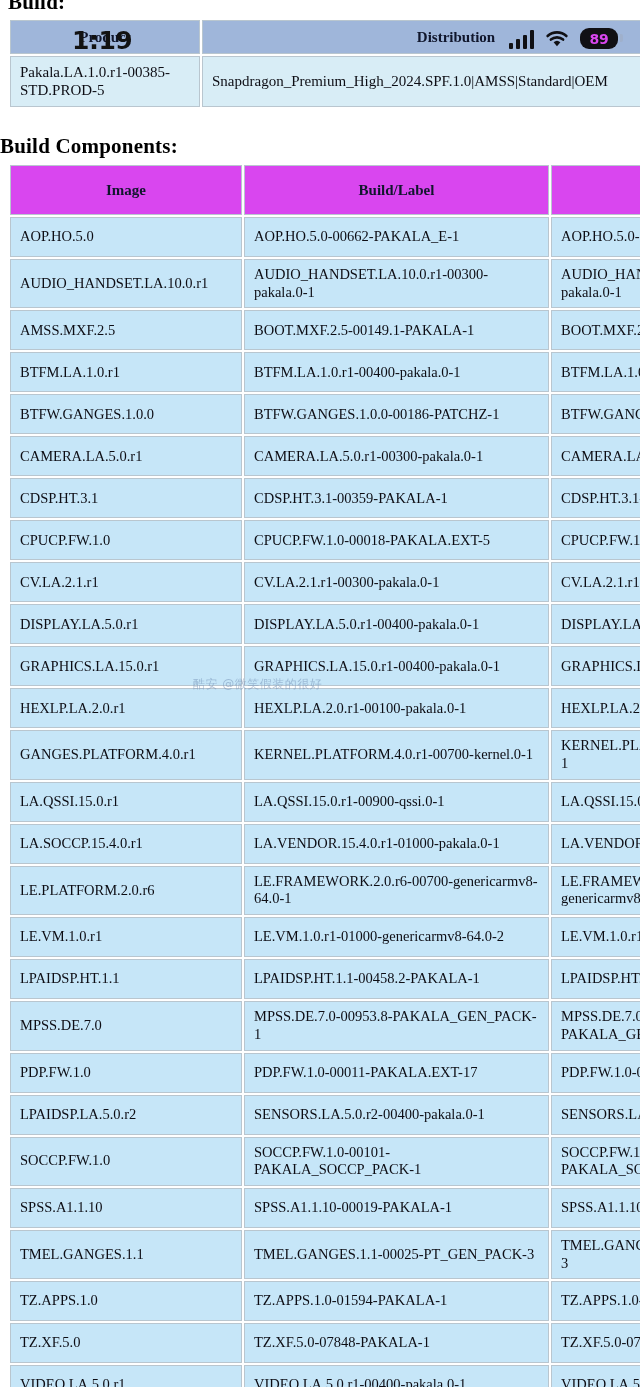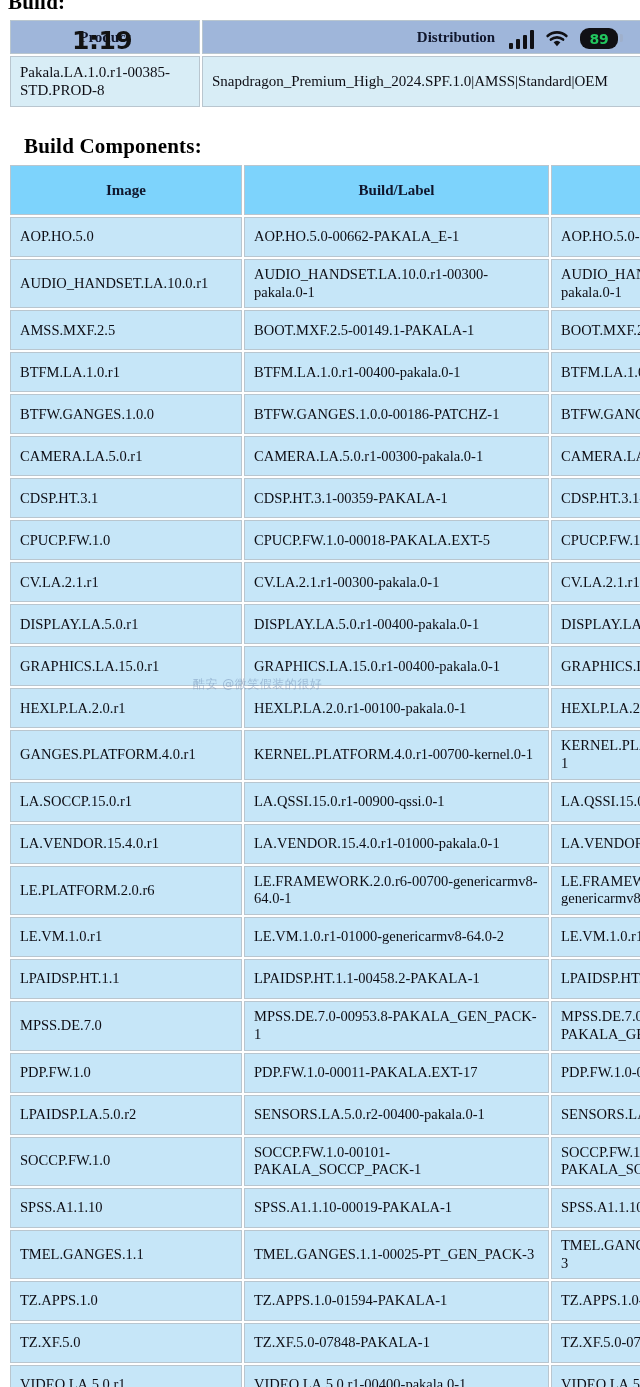--- a/index.html
+++ b/index.html
@@ -28,21 +28,21 @@
     letter-spacing: 0.2px;
   }
   #build-heading {
     position: absolute;
     left: 8px;
     top: -9px;
     line-height: 22px;
   }
   #components-heading {
     position: absolute;
-    left: 24px;
+    left: 0;
     top: 134px;
     line-height: 24px;
     text-align: right;
   }
 
   
   table.doc-table {
     border-collapse: separate;
     border-spacing: 2px;
     position: absolute;
@@ -53,21 +53,21 @@
   table.doc-table td {
     border: 1px solid #b9c6cf;
     padding: 6px 9px;
     vertical-align: middle;
     font-size: 14.5px;
     line-height: 1.22;
     color: #0d0d14;
     word-break: break-word;
   }
   table.doc-table th {
-    background: #7dd3fc;
+    background: #d946ef;
     color: #10162c;
     font-weight: bold;
     text-align: center;
     font-size: 15px;
   }
   table.doc-table td {
     background: #c6e6f8;
     text-align: left;
   }
 
@@ -152,21 +152,21 @@
   .signal-icon i:nth-child(4) { height: 19px; }
   
   .wifi-icon { width: 24px; height: 20px; display:block; }
   
   .battery-badge {
     position: relative;
     display: flex;
     align-items: center;
     justify-content: center;
     background: #101014;
-    color: #22c55e;
+    color: #d946ef;
     border-radius: 9px;
     height: 21px;
     min-width: 38px;
     padding: 0 6px;
     font-family: "DejaVu Sans", "Liberation Sans", sans-serif;
     font-weight: bold;
     font-size: 14px;
     letter-spacing: -0.3px;
   }
   .battery-badge::after {
@@ -207,21 +207,21 @@
         <col class="col-dist">
     </colgroup>
     <thead>
       <tr>
         <th>Product</th>
         <th>Distribution</th>
       </tr>
     </thead>
     <tbody>
       <tr>
-        <td>Pakala.LA.1.0.r1-00385-STD.PROD-8</td>
+        <td>Pakala.LA.1.0.r1-00385-STD.PROD-5</td>
         <td>Snapdragon_Premium_High_2024.SPF.1.0|AMSS|Standard|OEM</td>
       </tr>
     </tbody>
   </table>
 
   <div id="components-heading" class="heading">Build Components:</div>
 
   <table id="components-table" class="doc-table">
     <colgroup>
       <col class="col-image">
@@ -295,26 +295,26 @@
           <td>HEXLP.LA.2.0.r1</td>
           <td>HEXLP.LA.2.0.r1-00100-pakala.0-1</td>
           <td>HEXLP.LA.2.0.r1-00100-pakala.0-1</td>
         </tr>
         <tr>
           <td>GANGES.PLATFORM.4.0.r1</td>
           <td>KERNEL.PLATFORM.4.0.r1-00700-kernel.0-1</td>
           <td>KERNEL.PLATFORM.4.0.r1-00700-kernel.0-1</td>
         </tr>
         <tr>
-          <td>LA.SOCCP.15.0.r1</td>
+          <td>LA.QSSI.15.0.r1</td>
           <td>LA.QSSI.15.0.r1-00900-qssi.0-1</td>
           <td>LA.QSSI.15.0.r1-00900-qssi.0-1</td>
         </tr>
         <tr>
-          <td>LA.VENDOR.15.4.0.r1</td>
+          <td>LA.SOCCP.15.4.0.r1</td>
           <td>LA.VENDOR.15.4.0.r1-01000-pakala.0-1</td>
           <td>LA.VENDOR.15.4.0.r1-01000-pakala.0-1</td>
         </tr>
         <tr>
           <td>LE.PLATFORM.2.0.r6</td>
           <td>LE.FRAMEWORK.2.0.r6-00700-genericarmv8-64.0-1</td>
           <td>LE.FRAMEWORK.2.0.r6-00700-genericarmv8-64.0-1</td>
         </tr>
         <tr>
           <td>LE.VM.1.0.r1</td>

